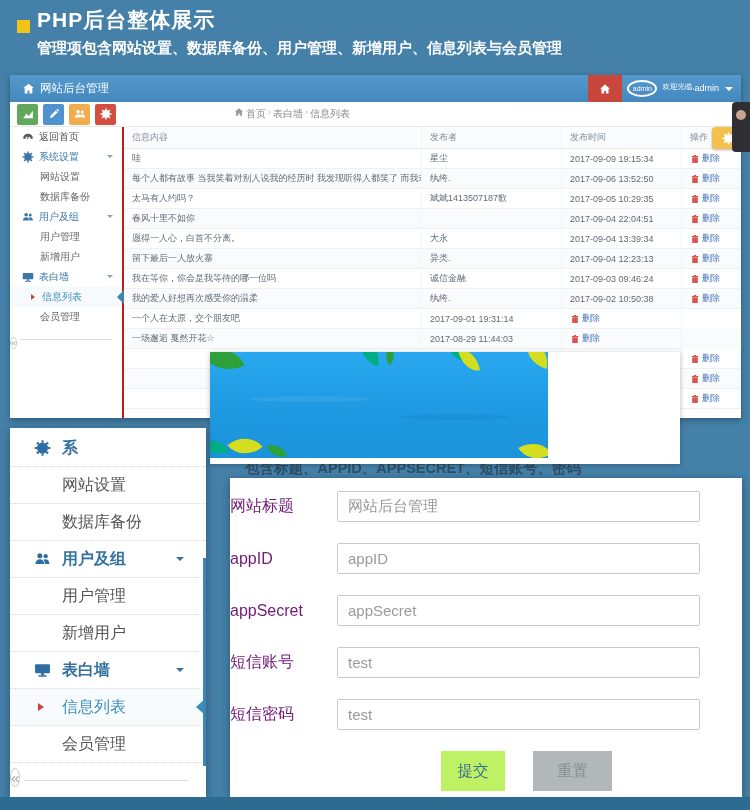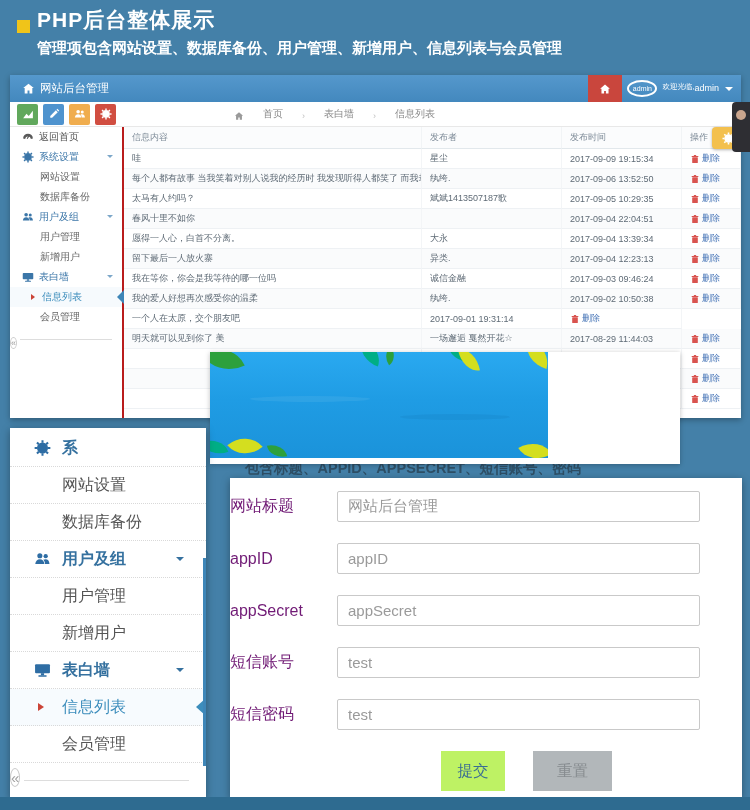--- a/index.html
+++ b/index.html
@@ -22,21 +22,21 @@
 .s1-home-btn{width:34px;height:100%;background:#c9463d;display:flex;align-items:center;justify-content:center;color:#fff;cursor:pointer}
 .s1-avatar{width:30px;height:17px;border:2px solid #fff;border-radius:50%;display:flex;align-items:center;justify-content:center;font-size:7px;margin:0 5px;cursor:pointer}
 .s1-welcome{display:flex;flex-direction:row;line-height:1.15;margin-right:4px;cursor:pointer}
 .s1-welcome .w1{font-size:7.5px}
 .s1-welcome .w2{font-size:9px}
 .s1-dd{width:0;height:0;border:4px solid transparent;border-top-color:#fff;margin:4px 8px 0 2px}
 .s1-toolbar{height:25px;display:flex;align-items:center;border-bottom:1px solid #e8e8e8;background:#fff}
 .tb-btn{width:21px;height:21px;border-radius:2px;display:flex;align-items:center;justify-content:center;margin-left:5px;color:#fff;cursor:pointer}
 .tb-btn.first{margin-left:7px}
 .tb-green{background:#61a85c}.tb-blue{background:#4f93ce}.tb-yellow{background:#f0ad4e}.tb-red{background:#d14e41}
-.breadcrumb{margin-left:118px;display:flex;align-items:flex-end;font-size:10px;color:#8a8a8a;gap:19px}
+.breadcrumb{margin-left:118px;display:flex;align-items:flex-start;font-size:10px;color:#8a8a8a;gap:2px}
 .bc-sep{color:#c0c0c0;font-size:9px}
 .breadcrumb .ic{color:#9a9a9a}
 .s1-body{display:flex;height:291px}
 .s1-side{width:114px;border-right:2px solid #b91c1c;position:relative;flex:none}
 .s1-item{height:20px;display:flex;align-items:center;font-size:10px;color:#555;padding-left:12px;gap:5px;position:relative;cursor:pointer}
 .s1-item .ic{width:12px;height:12px;color:#3b76a8}
 .s1-link .ic{color:#5a5a5a}
 .s1-group{color:#3b76a8;font-weight:normal}
 .s1-sub{padding-left:30px;color:#666}
 .s1-chev{position:absolute;right:9px;top:8px;width:0;height:0;border:3.5px solid transparent;border-top-color:#7da7c9}
@@ -428,21 +428,20 @@
                     <rect x="3.5" y="5" width="9" height="9.5" rx="1"></rect>
                     <rect x="2.5" y="3" width="11" height="1.6" rx=".8"></rect>
                     <rect x="6" y="1.4" width="4" height="1.6" rx=".8"></rect>
                   </svg>
                 </span>
                 <span>删除</span>
               </span>
             </div>
           </div>
           <div class="t-row">
-            <div class="t-content">明天就可以见到你了 美</div>
             <div class="t-publisher">一场邂逅 戛然开花☆</div>
             <div class="t-time">2017-08-29 11:44:03</div>
             <div class="t-op">
               <span class="t-del">
                 <span class="ic ic-10">
                   <svg viewBox="0 0 16 16" fill="currentColor">
                     <rect x="3.5" y="5" width="9" height="9.5" rx="1"></rect>
                     <rect x="2.5" y="3" width="11" height="1.6" rx=".8"></rect>
                     <rect x="6" y="1.4" width="4" height="1.6" rx=".8"></rect>
                   </svg>

